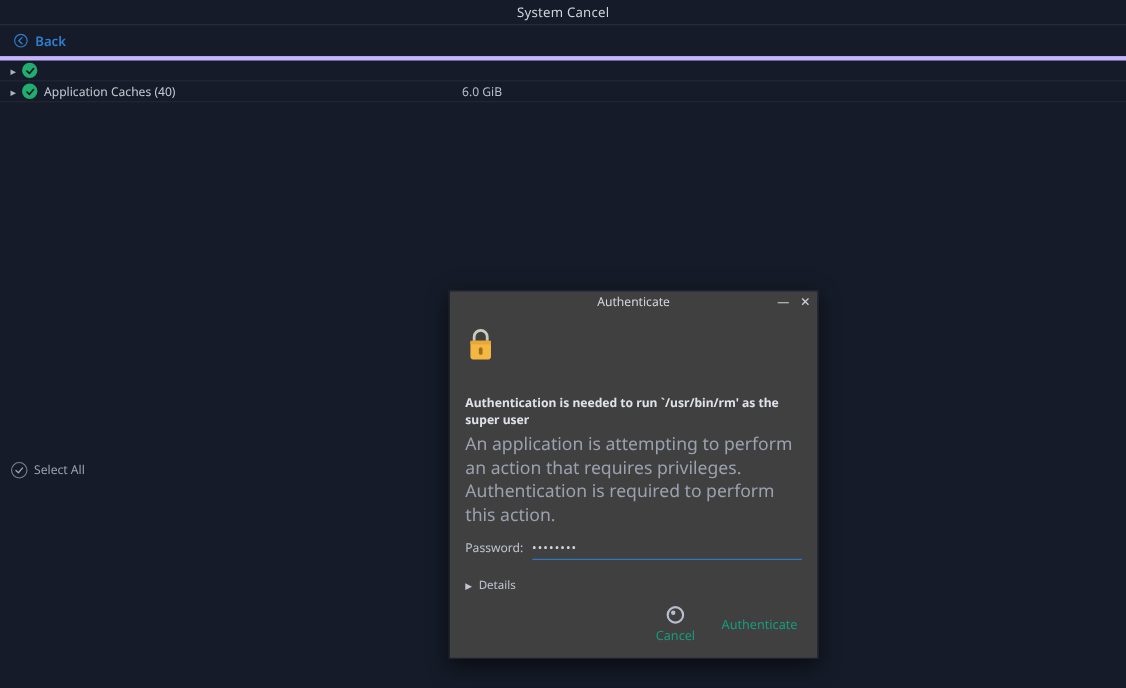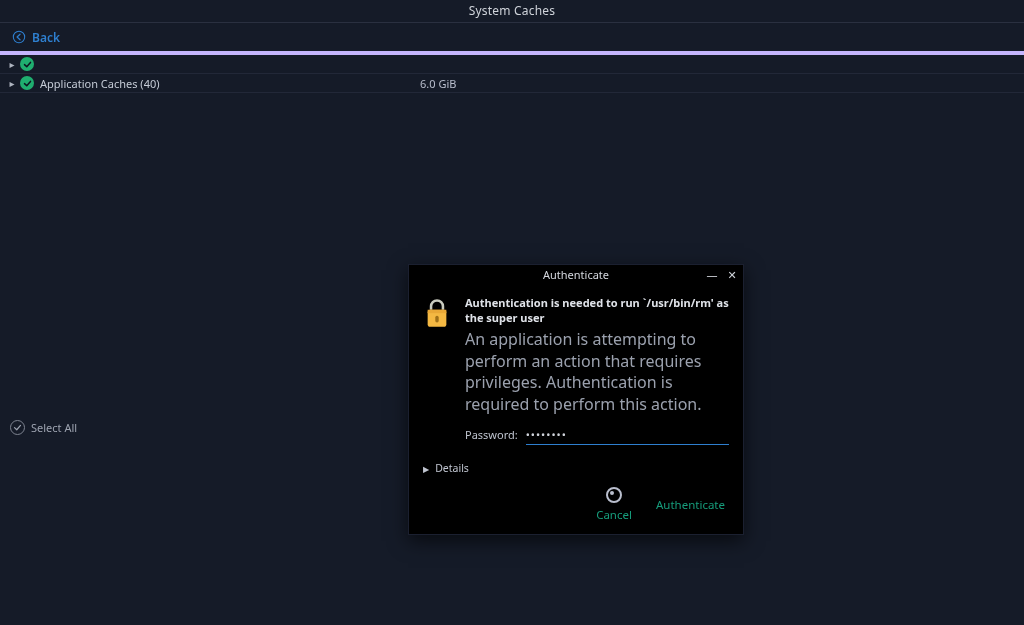--- a/index.html
+++ b/index.html
@@ -90,21 +90,21 @@
     justify-content: center;
   }
   .selectall .circle svg { width: 9px; height: 9px; }
 
   
   .dialog {
     position: absolute;
     left: 408px;
     top: 264px;
     width: 334px;
-    background: #000000;
+    background: #404040;
     border: 1px solid #1b2030;
     box-shadow: 0 6px 18px rgba(0,0,0,.6);
     color: #c7ccd7;
   }
   .dialog .dlg-title {
     height: 20px;
     text-align: center;
     font-size: 11px;
     line-height: 20px;
     position: relative;
@@ -117,21 +117,22 @@
     height: 20px; align-items: center;
   }
   .dialog .dlg-title .winbtns span {
     width: 14px; text-align: center;
     color: #cfd3da; cursor: default;
   }
 
   .dialog .body {
     display: flex;
     padding: 10px 14px 4px 14px;
-    gap: 12px;
+    gap: 28px;
+    flex-direction: column;
   }
   .dialog .lock {
     width: 30px; flex: 0 0 30px;
     display: flex; align-items: flex-start;
     padding-top: 2px;
   }
   .dialog .msgs { flex: 1; }
   .dialog .msg-head {
     font-weight: 700;
     font-size: 11px;
@@ -201,21 +202,21 @@
     content:"";position:absolute;left:2px;top:2px;width:4px;height:4px;
     background:#b9becd;border-radius:50%;
   }
   .dialog .actions .auth {
     color: #169d7c;
   }
 </style>
 </head>
 <body>
 
-<div class="titlebar">System Caches</div>
+<div class="titlebar">System Cancel</div>
 
 <div class="backbar">
   <span class="back-icon">
     <svg viewBox="0 0 16 16" width="14" height="14">
       <circle cx="8" cy="8" r="6.5" fill="none" stroke="#2e7fcf" stroke-width="1.2"></circle>
       <path d="M9.2 4.8 L5.8 8 L9.2 11.2" fill="none" stroke="#2e7fcf" stroke-width="1.4" stroke-linecap="round" stroke-linejoin="round"></path>
     </svg>
   </span>
   <span class="back-label">Back</span>
 </div>

